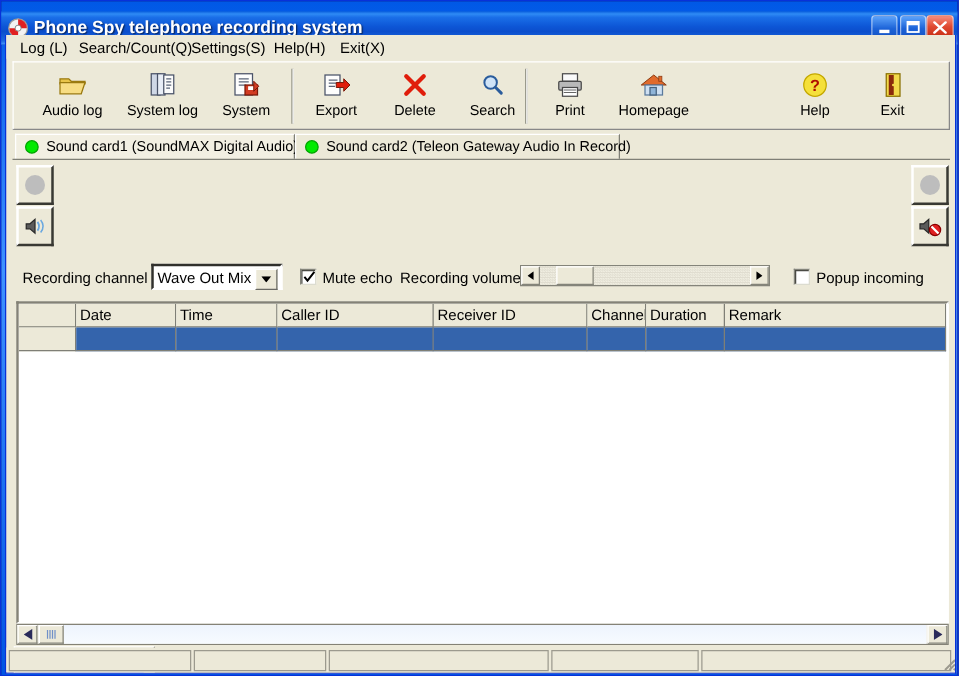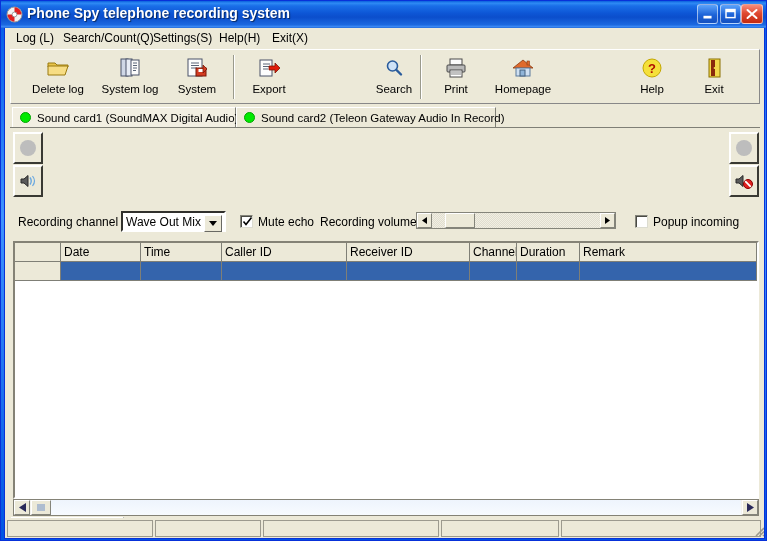--- a/index.html
+++ b/index.html
@@ -11,21 +11,21 @@
   }
   
   #window{
     position:absolute;left:0;top:0;width:767px;height:541px;
     box-sizing:border-box;
     background:linear-gradient(to bottom,#0058e6 0%,#3f93ff 40%,#0054e3 100%);
     border:1px solid #0831d9;
   }
   
   #titlebar{
-    position:absolute;left:0;top:0;width:765px;height:27px;
+    position:absolute;left:0;top:8px;width:765px;height:27px;
     background:linear-gradient(to bottom,
        #0a60dd 0%, #2f8bf5 8%, #1a6fe8 18%,
        #0d56d6 45%, #0b4ecc 60%, #1b68e0 88%, #3f8ef8 96%, #1a5fd0 100%);
     box-sizing:border-box;
   }
   #title-icon{
     position:absolute;left:5px;top:5px;width:17px;height:17px;
   }
   #title-text{
     position:absolute;left:26px;top:4px;
@@ -310,21 +310,21 @@
     <div id="toolbar">
       <div id="toolbar-inner">
 
         <div class="tb-btn" style="left:11px;width:72px">
           <div class="tb-ico">
             <svg width="24" height="20" viewBox="0 0 24 20">
               <path d="M2 5 h7 l2 2 h11 v2 H2 Z" fill="#e8c44a" stroke="#9a7a10" stroke-width="1"></path>
               <path d="M2 8 h20 l-3 9 H2 Z" fill="#f7dd84" stroke="#9a7a10" stroke-width="1"></path>
             </svg>
           </div>
-          <div class="tb-lbl">Delete log</div>
+          <div class="tb-lbl">Audio log</div>
         </div>
 
         <div class="tb-btn" style="left:83px;width:72px">
           <div class="tb-ico">
             <svg width="24" height="22" viewBox="0 0 24 22">
               <rect x="3" y="2" width="7" height="17" fill="#cfd7e6" stroke="#4a5368"></rect>
               <rect x="8" y="2" width="6" height="17" fill="#e8edf6" stroke="#4a5368"></rect>
               <rect x="13" y="3" width="8" height="15" fill="#fbfbfb" stroke="#4a5368"></rect>
               <path d="M15 6h4M15 8.5h4M15 11h4M15 13.5h3" stroke="#5a6478" stroke-width="1"></path>
             </svg>
@@ -351,20 +351,28 @@
           <div class="tb-ico">
             <svg width="24" height="22" viewBox="0 0 24 22">
               <rect x="3" y="3" width="12" height="16" fill="#fdfdfd" stroke="#4a5368"></rect>
               <path d="M6 7h7M6 9.5h7M6 12h5" stroke="#5a6478" stroke-width="1"></path>
               <path d="M12 9 h6 v-3 l5 5 -5 5 v-3 h-6 z" fill="#e01d0b" stroke="#7a1808" stroke-width=".8"></path>
             </svg>
           </div>
           <div class="tb-lbl">Export</div>
         </div>
 
+        <div class="tb-btn" style="left:290px;width:62px">
+          <div class="tb-ico">
+            <svg width="22" height="22" viewBox="0 0 22 22">
+              <path d="M4 4 L18 18 M18 4 L4 18" stroke="#e01d0b" stroke-width="3.4" stroke-linecap="round"></path>
+            </svg>
+          </div>
+          <div class="tb-lbl">Delete</div>
+        </div>
 
         <div class="tb-btn" style="left:352px;width:62px">
           <div class="tb-ico">
             <svg width="22" height="22" viewBox="0 0 22 22">
               <circle cx="9.5" cy="9" r="5" fill="#cfe3f7" stroke="#2a5c9c" stroke-width="1.6"></circle>
               <path d="M13.5 13 L18 17.5" stroke="#2a5c9c" stroke-width="2.4" stroke-linecap="round"></path>
             </svg>
           </div>
           <div class="tb-lbl">Search</div>
         </div>

